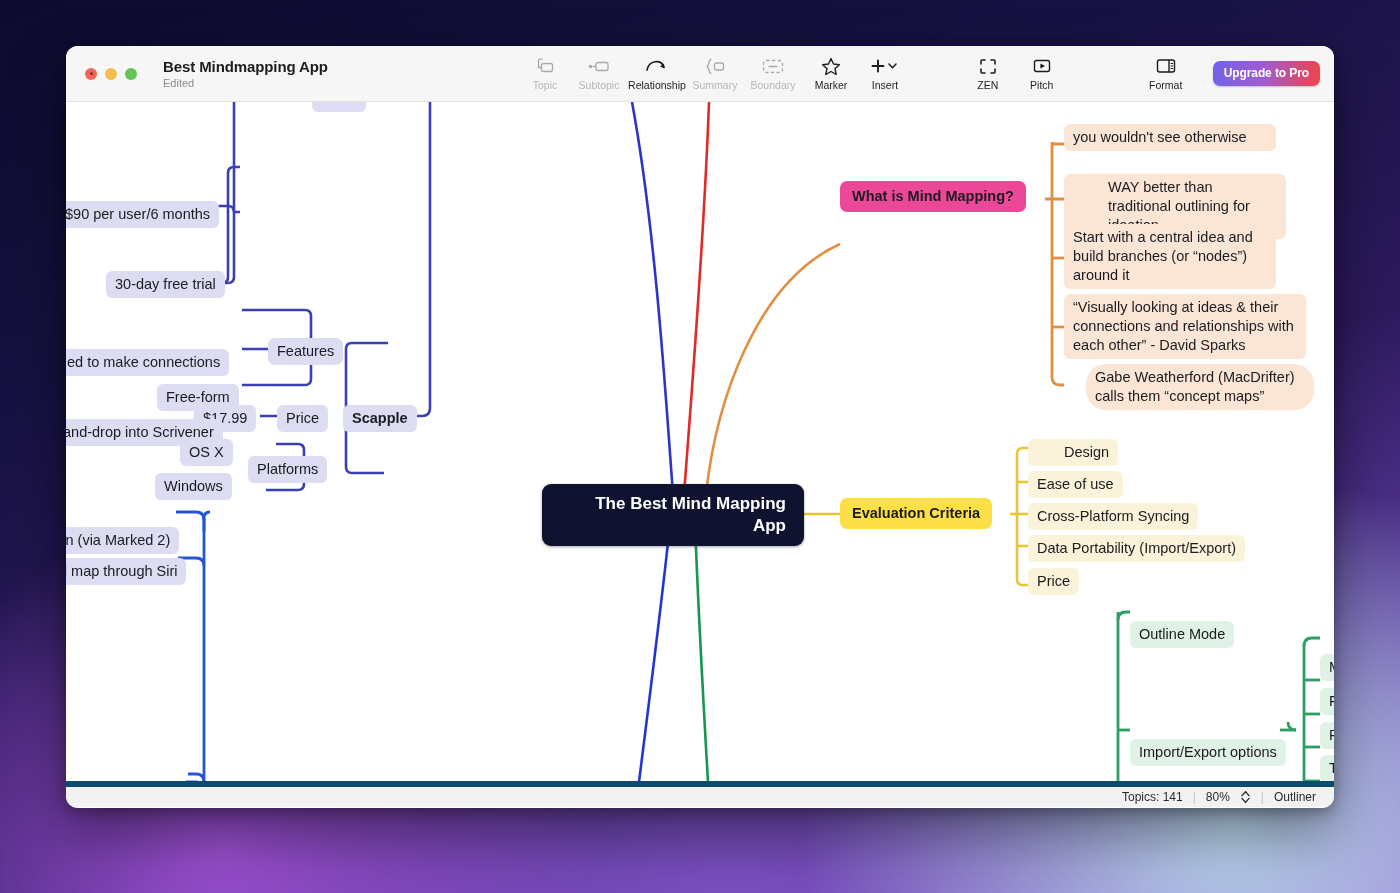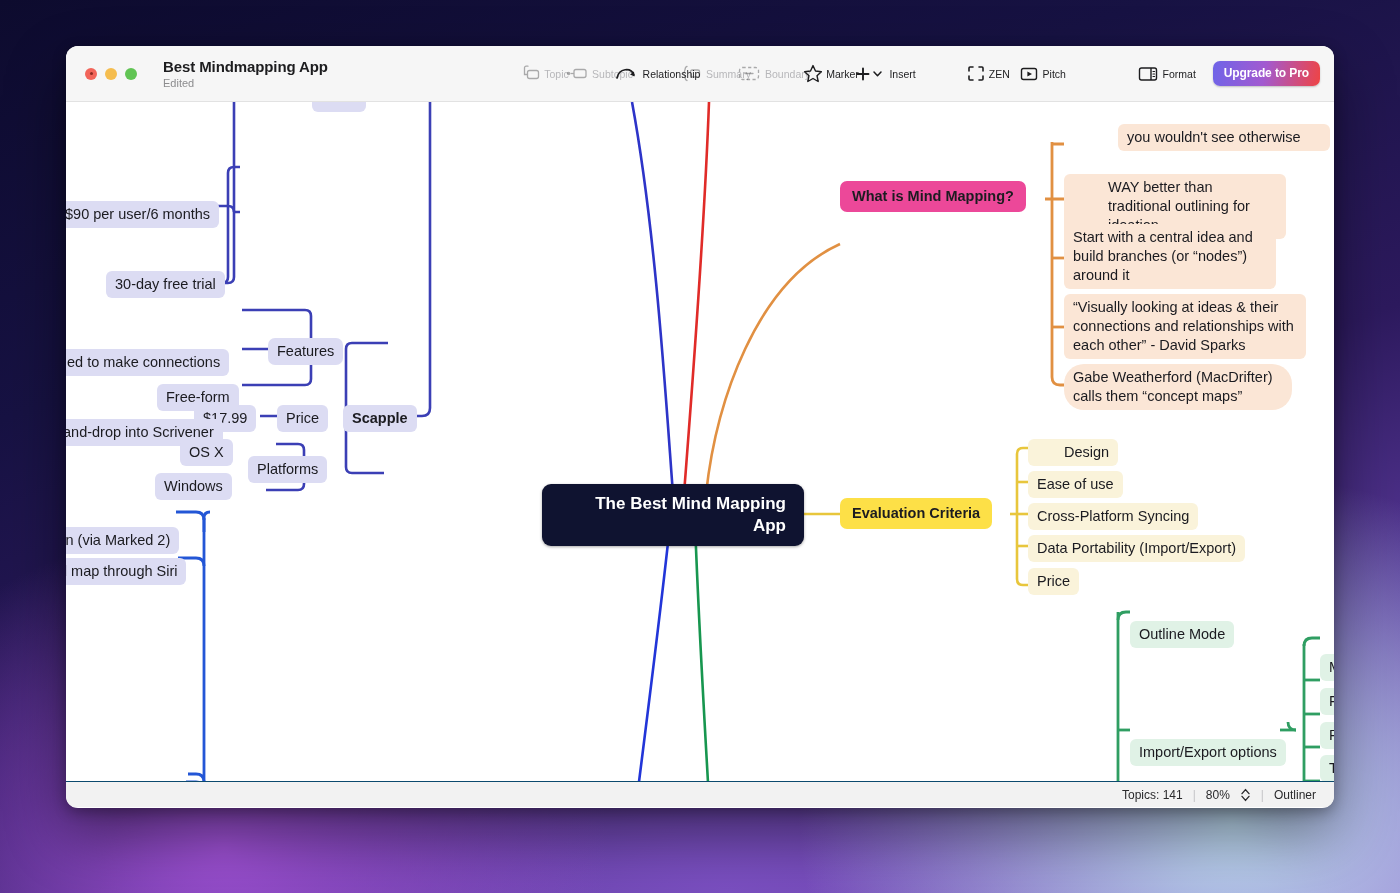--- a/index.html
+++ b/index.html
@@ -83,20 +83,21 @@
     margin-top: 2px;
   }
 
   .tb-group { display: flex; align-items: center; }
   #tb-center { position: absolute; left: 452px; display: flex; gap: 0; }
   #tb-right  { position: absolute; right: 14px; display: flex; align-items: center; gap: 0; }
 
   .tb-item {
     width: 54px;
     display: flex;
+    flex-direction: column;
     align-items: center;
     justify-content: center;
     gap: 3px;
     padding: 2px 0;
     cursor: default;
   }
   .tb-item.wide { width: 62px; }
   .tb-icon { height: 20px; display: flex; align-items: center; justify-content: center; }
   .tb-label { font-size: 10.5px; color: #1d1d1f; white-space: nowrap; }
   .tb-item.dim .tb-label { color: #b7b7ba; }
@@ -174,21 +175,21 @@
     justify-content: center;
     text-align: right;
     padding: 0 18px;
     box-shadow: 0 1px 3px rgba(0,0,0,0.35);
   }
 
   
   #statusbar {
     height: 26px;
     background: #f2f2f2;
-    border-top: 1px solid #0c4a6e;
+    border-top: 6px solid #0c4a6e;
     display: flex;
     align-items: center;
     justify-content: flex-end;
     padding-right: 18px;
     gap: 10px;
     font-size: 12px;
     color: #2a2a2c;
   }
   .sb-sep { color: #c6c6c8; }
   #zoom-stepper { display: flex; flex-direction: column; line-height: 0; gap: 1px; }
@@ -398,29 +399,29 @@
         <path d="M1238 612 H1254" stroke="#2f9e62" stroke-width="2.8" fill="none"></path>
         <path d="M1238 645 H1254" stroke="#2f9e62" stroke-width="2.8" fill="none"></path>
         <path d="M1238 679 H1254" stroke="#2f9e62" stroke-width="2.8" fill="none"></path>
         <path d="M1230 628 q-8 0-8-8" stroke="#2f9e62" stroke-width="2.8" fill="none"></path>
       </svg>
 
       <div id="central-node">The Best Mind Mapping App</div>
 
       <div class="node n-orange-head" style="left:774px; top:79px;">What is Mind Mapping?</div>
 
-      <div class="node n-orange wrap" style="left:1052px; top:22px; width:212px;">you wouldn't see otherwise</div>
+      <div class="node n-orange wrap" style="left:998px; top:22px; width:212px;">you wouldn't see otherwise</div>
 
       <div class="node n-orange wrap" style="left:998px; top:72px; width:222px;padding-left:44px;">WAY better than traditional outlining for ideation</div>
 
       <div class="node n-orange wrap" style="left:998px; top:122px; width:212px;">Start with a central idea and build branches (or “nodes”) around it</div>
 
       <div class="node n-orange wrap" style="left:998px; top:192px; width:242px;">“Visually looking at ideas &amp; their connections and relationships with each other” - David Sparks</div>
 
-      <div class="node n-orange wrap" style="left:998px; top:262px; width:228px;border-radius:20px;">Gabe Weatherford (MacDrifter) calls them “concept maps”</div>
+      <div class="node n-orange wrap" style="left:1020px; top:262px; width:228px;border-radius:20px;">Gabe Weatherford (MacDrifter) calls them “concept maps”</div>
 
       <div class="node n-yellow-head" style="left:774px; top:396px;">Evaluation Criteria</div>
 
       <div class="node n-yellow" style="left:962px; top:337px;padding-left:36px;">Design</div>
       <div class="node n-yellow" style="left:962px; top:369px;">Ease of use</div>
       <div class="node n-yellow" style="left:962px; top:401px;">Cross-Platform Syncing</div>
       <div class="node n-yellow" style="left:962px; top:433px;">Data Portability (Import/Export)</div>
       <div class="node n-yellow" style="left:962px; top:466px;">Price</div>
 
       <div class="node n-blue" style="left:277px; top:303px; font-weight:700;">Scapple</div>

